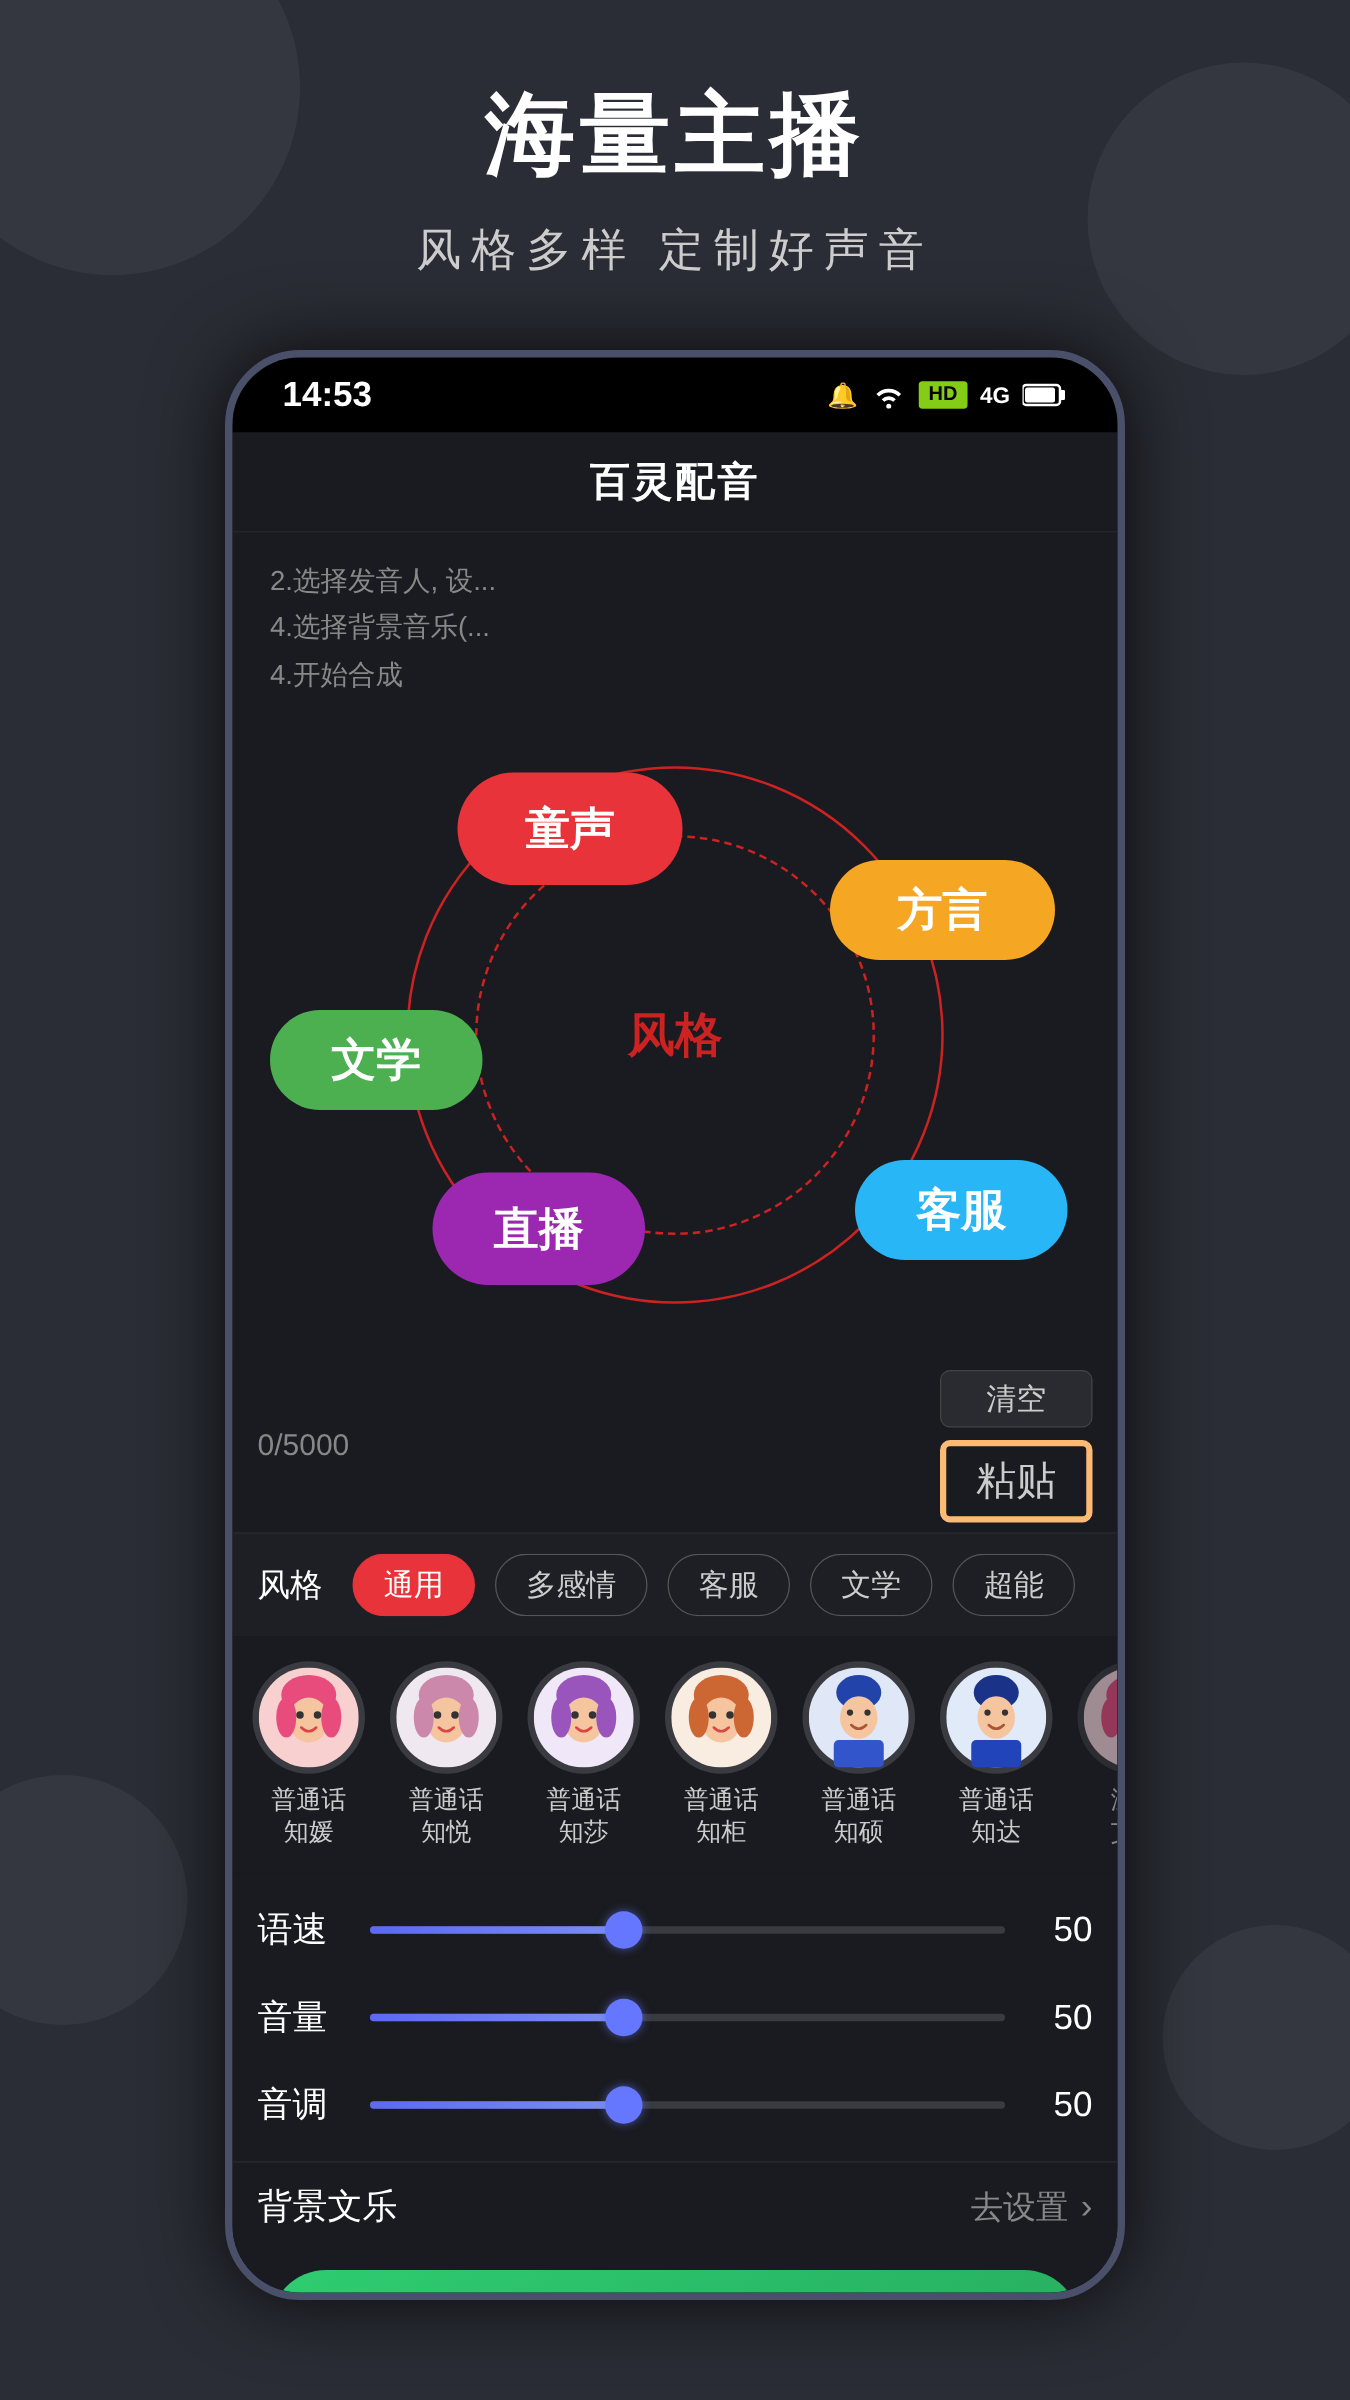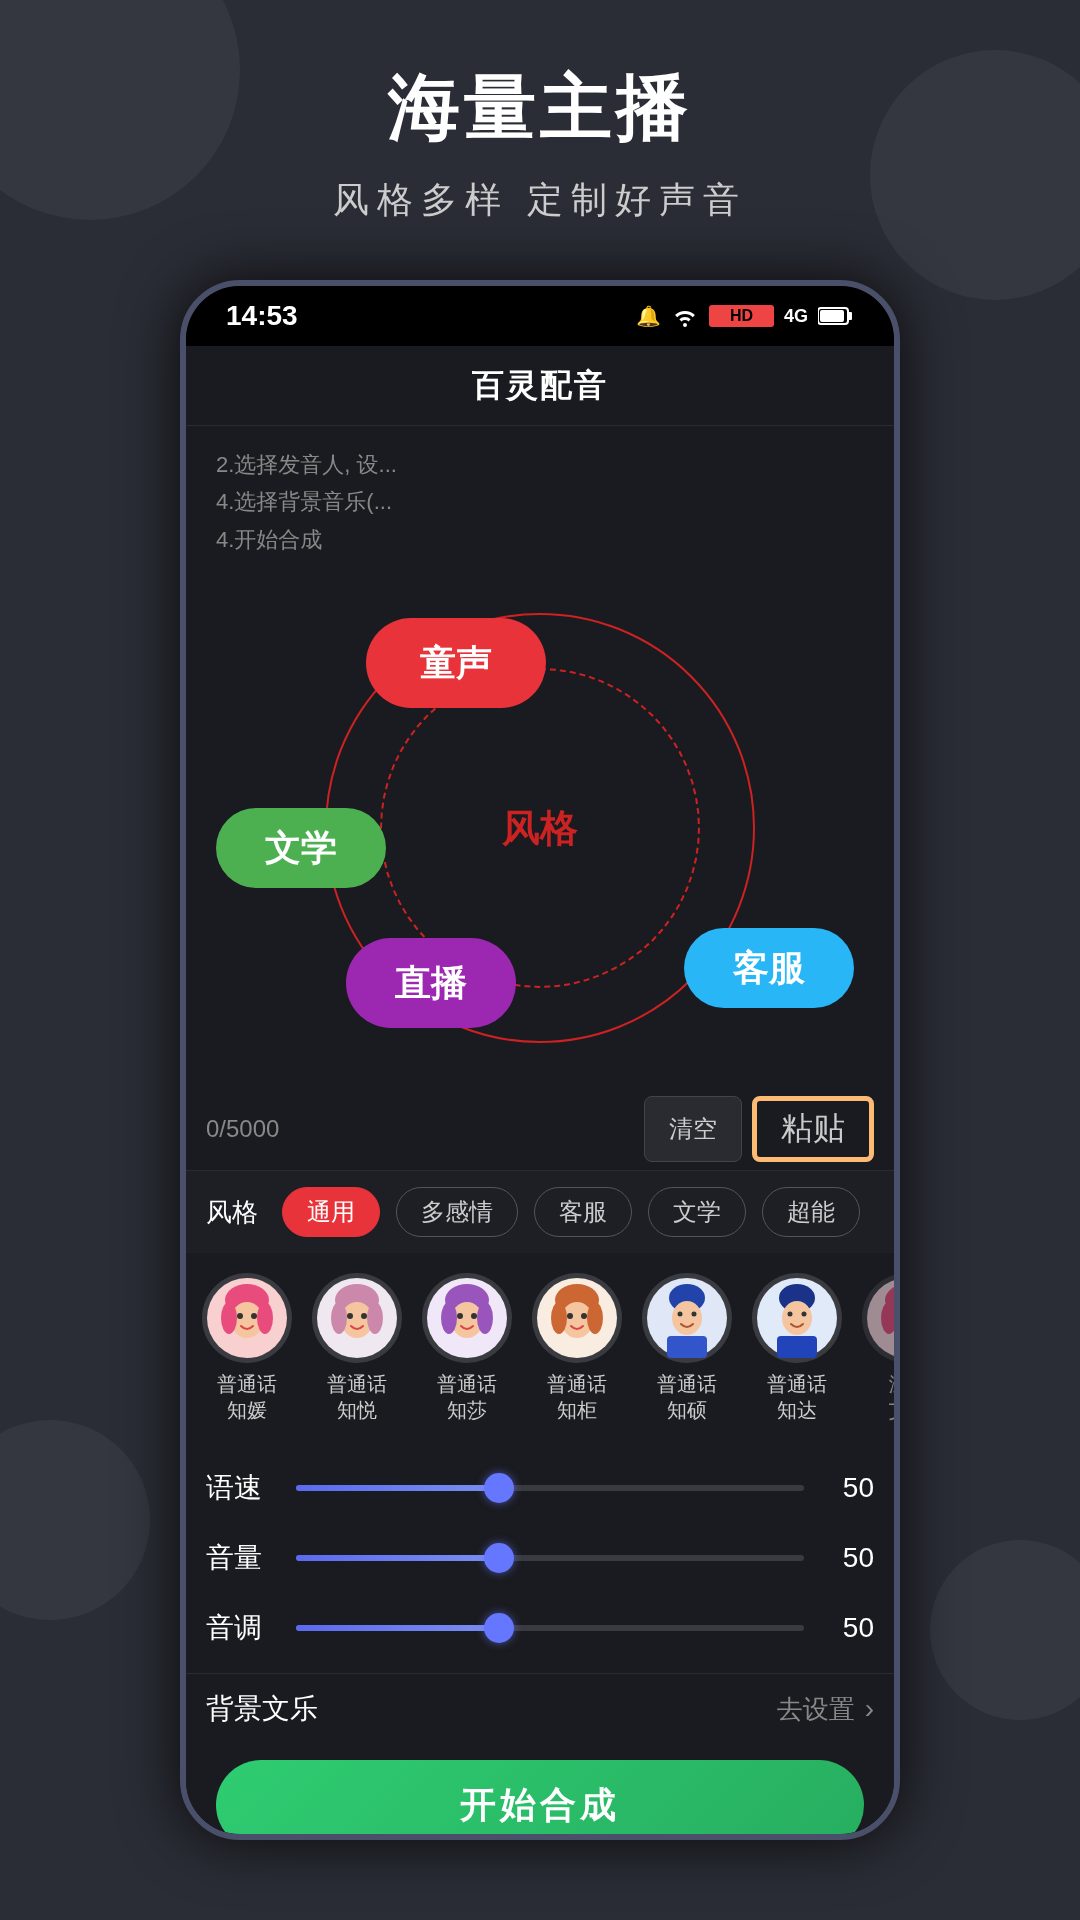--- a/index.html
+++ b/index.html
@@ -196,20 +196,21 @@
       padding: 8px 20px;
       background: #1a1b20;
     }
     .char-count {
       color: #888;
       font-size: 24px;
     }
     .action-buttons {
       display: flex;
       gap: 10px;
+      flex-direction: column;
     }
     .action-btn {
       background: #2a2b30;
       color: #ccc;
       border: 1px solid #444;
       border-radius: 8px;
       padding: 6px 24px;
       font-size: 24px;
       cursor: pointer;
     }
@@ -410,21 +411,21 @@
   <div class="status-bar">
     <span class="status-time">14:53</span>
     <div class="status-icons">
 
       <span style="font-size:20px;">🔔</span>
 
       <svg width="28" height="22" viewBox="0 0 28 22">
         <path d="M14 18a2 2 0 1 1 0 4 2 2 0 0 1 0-4zm0-6a8 8 0 0 1 5.66 2.34l-2.12 2.12A5 5 0 0 0 14 15a5 5 0 0 0-3.54 1.46L8.34 14.34A8 8 0 0 1 14 12zm0-6a14 14 0 0 1 9.9 4.1l-2.12 2.12A11 11 0 0 0 14 9a11 11 0 0 0-7.78 3.22L4.1 10.1A14 14 0 0 1 14 6z" fill="white"></path>
       </svg>
 
-      <span style="background:#ef4444;color:#000;font-size:16px;font-weight:900;padding:2px 21px;border-radius:3px;">HD</span>
+      <span style="background:#84cc16;color:#000;font-size:16px;font-weight:900;padding:2px 8px;border-radius:3px;">HD</span>
 
       <span style="font-size:18px;font-weight:700;color:#fff;">4G</span>
 
       <svg width="36" height="20" viewBox="0 0 36 20">
         <rect x="0" y="2" width="30" height="16" rx="3" ry="3" fill="none" stroke="white" stroke-width="2"></rect>
         <rect x="30" y="6" width="4" height="8" rx="1" ry="1" fill="white"></rect>
         <rect x="2" y="4" width="24" height="12" rx="2" ry="2" fill="white"></rect>
       </svg>
     </div>
   </div>
@@ -446,20 +447,23 @@
       <div class="style-circle"></div>
 
       <div style="position:absolute;left:50%;top:50%;transform:translate(-50%,-50%);width:430px;height:430px;border-radius:50%;border:2px solid #cc2222;"></div>
 
       <div class="style-center-label">风格</div>
 
       <div class="bubble bubble-tongsheng">
         <span>童声</span>
       </div>
 
+      <div class="bubble bubble-fangyan">
+        <span>方言</span>
+      </div>
 
       <div class="bubble bubble-wenxue">
         <span>文学</span>
       </div>
 
       <div class="bubble bubble-zhibo">
         <span>直播</span>
       </div>
 
       <div class="bubble bubble-kefu">

